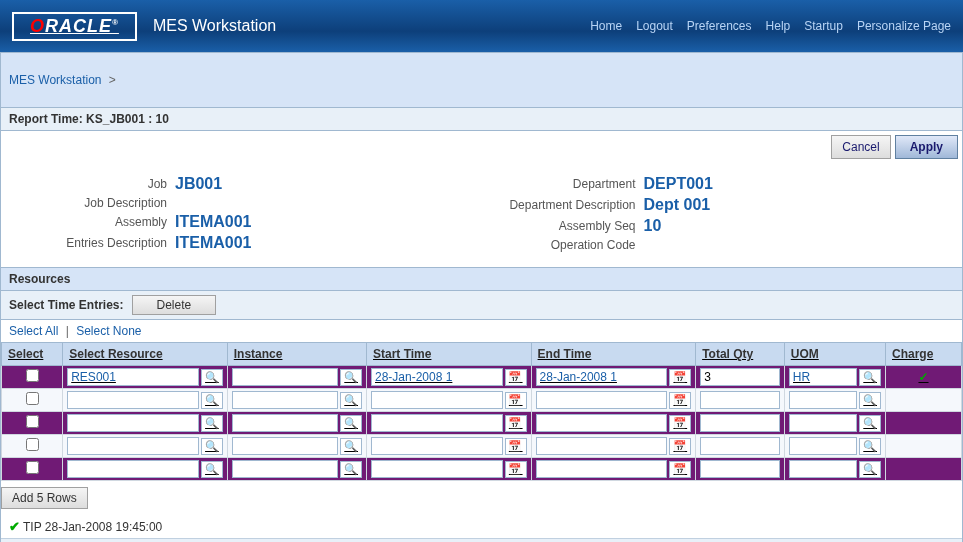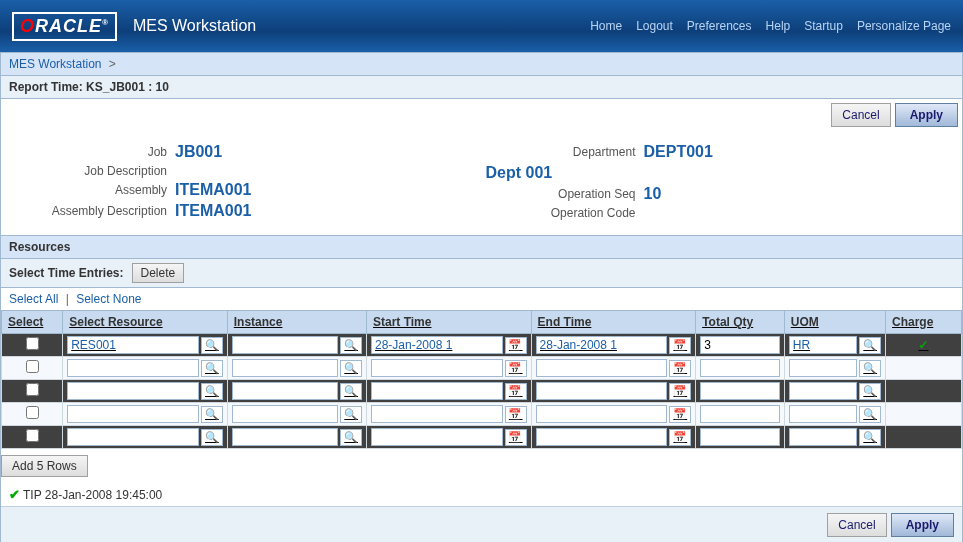--- a/index.html
+++ b/index.html
@@ -15,36 +15,37 @@
       height: 52px;
     }
     .header-left { display: flex; align-items: center; gap: 16px; }
     .oracle-logo {
       color: white;
       font-size: 18px;
       font-weight: bold;
       font-style: italic;
       letter-spacing: 1px;
       border: 2px solid white;
-      padding: 2px 6px;
+      padding: 2px 16px;
+      text-decoration: underline;
     }
     .oracle-logo span { color: #ff0000; }
     .app-title { color: white; font-size: 16px; font-weight: normal; }
     .header-nav { display: flex; gap: 14px; align-items: flex-start; }
     .header-nav a {
       color: #b8d4f5;
       text-decoration: none;
       font-size: 12px;
       cursor: pointer;
     }
 
     
     .breadcrumb-bar {
       background: #d6e4f7;
-      padding: 4px 8px;
+      padding: 20px 8px;
       display: flex;
       justify-content: space-between;
       align-items: center;
       border-bottom: 1px solid #a0b8d0;
     }
     .breadcrumb { color: #1a5fa8; font-size: 12px; }
     .breadcrumb a { color: #1a5fa8; text-decoration: none; }
     .breadcrumb .sep { margin: 0 4px; color: #666; }
     .logged-in { font-size: 12px; color: #333; }
     .logged-in span { color: #1a5fa8; }
@@ -114,21 +115,21 @@
       border: 1px solid #a0b8d0;
       padding: 4px 6px;
       text-align: left;
       font-weight: bold;
       color: #333;
       white-space: nowrap;
     }
     .resources-table td {
       border: 1px solid #d0d8e0;
       padding: 2px 4px;
-      background: #404040;
+      background: #701a75;
     }
     .resources-table tr:nth-child(even) td { background: #f5f8fc; }
 
     .col-select { width: 28px; text-align: center; }
     .col-resource { width: 130px; }
     .col-instance { width: 110px; }
     .col-start { width: 130px; }
     .col-end { width: 130px; }
     .col-qty { width: 70px; }
     .col-uom { width: 80px; }
@@ -151,21 +152,21 @@
       padding: 4px 14px;
     }
     .btn-cancel {
       padding: 4px 10px;
       color: #1a1a6e;
     }
     .btn-delete {
       background: linear-gradient(180deg, #f5f5f5 0%, #ddd 100%);
       border: 1px solid #a0a0a0;
       color: #333;
-      padding: 2px 8px;
+      padding: 2px 24px;
     }
 
     
     .tbl-input {
       width: 100%;
       border: 1px solid #a0b8d0;
       padding: 1px 3px;
       font-size: 12px;
       color: #1a5fa8;
     }
@@ -307,35 +308,36 @@
         </div>
         <div class="field-row">
           <span class="field-label">Job Description</span>
           <span class="field-value"></span>
         </div>
         <div class="field-row">
           <span class="field-label">Assembly</span>
           <span class="field-value">ITEMA001</span>
         </div>
         <div class="field-row">
-          <span class="field-label">Assembly Description</span>
+          <span class="field-label">Entries Description</span>
           <span class="field-value">ITEMA001</span>
         </div>
       </div>
 
       <div>
         <div class="field-row">
           <span class="field-label">Department</span>
           <span class="field-value">DEPT001</span>
         </div>
         <div class="field-row">
+          <span class="field-label">Department Description</span>
           <span class="field-value">Dept 001</span>
         </div>
         <div class="field-row">
-          <span class="field-label">Operation Seq</span>
+          <span class="field-label">Assembly Seq</span>
           <span class="field-value">10</span>
         </div>
         <div class="field-row">
           <span class="field-label">Operation Code</span>
           <span class="field-value"></span>
         </div>
       </div>
     </div>
 
     <div class="resources-header">

